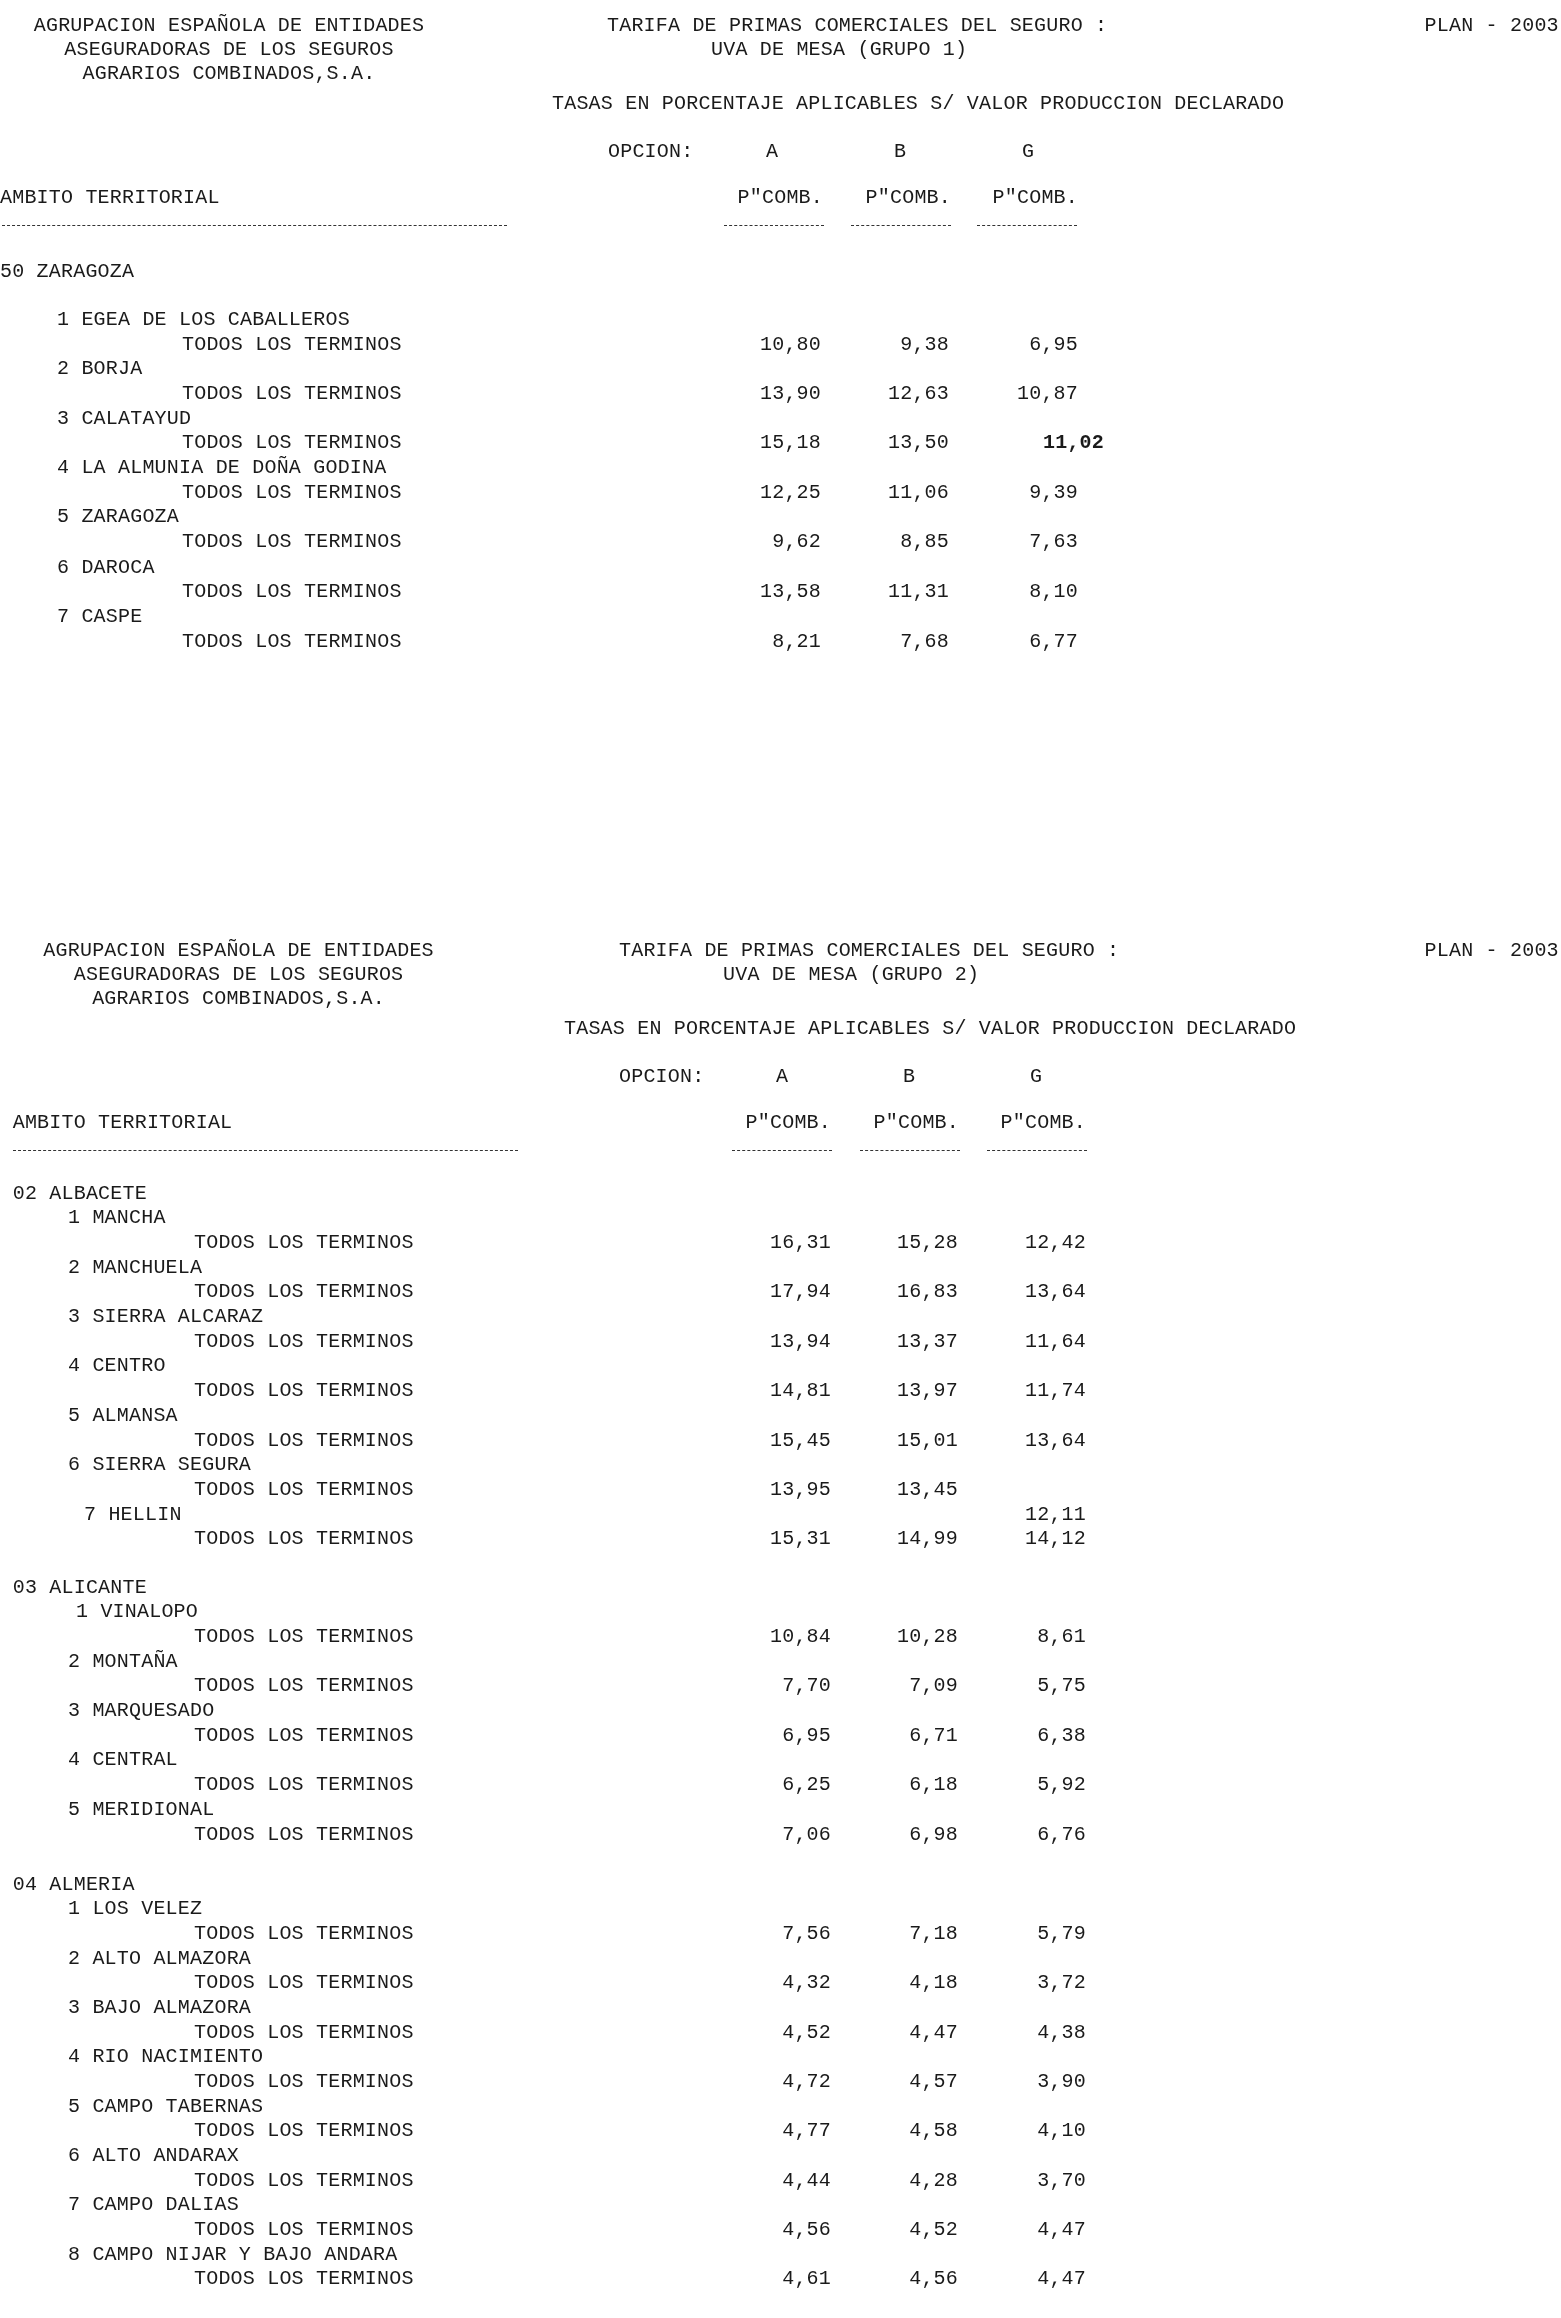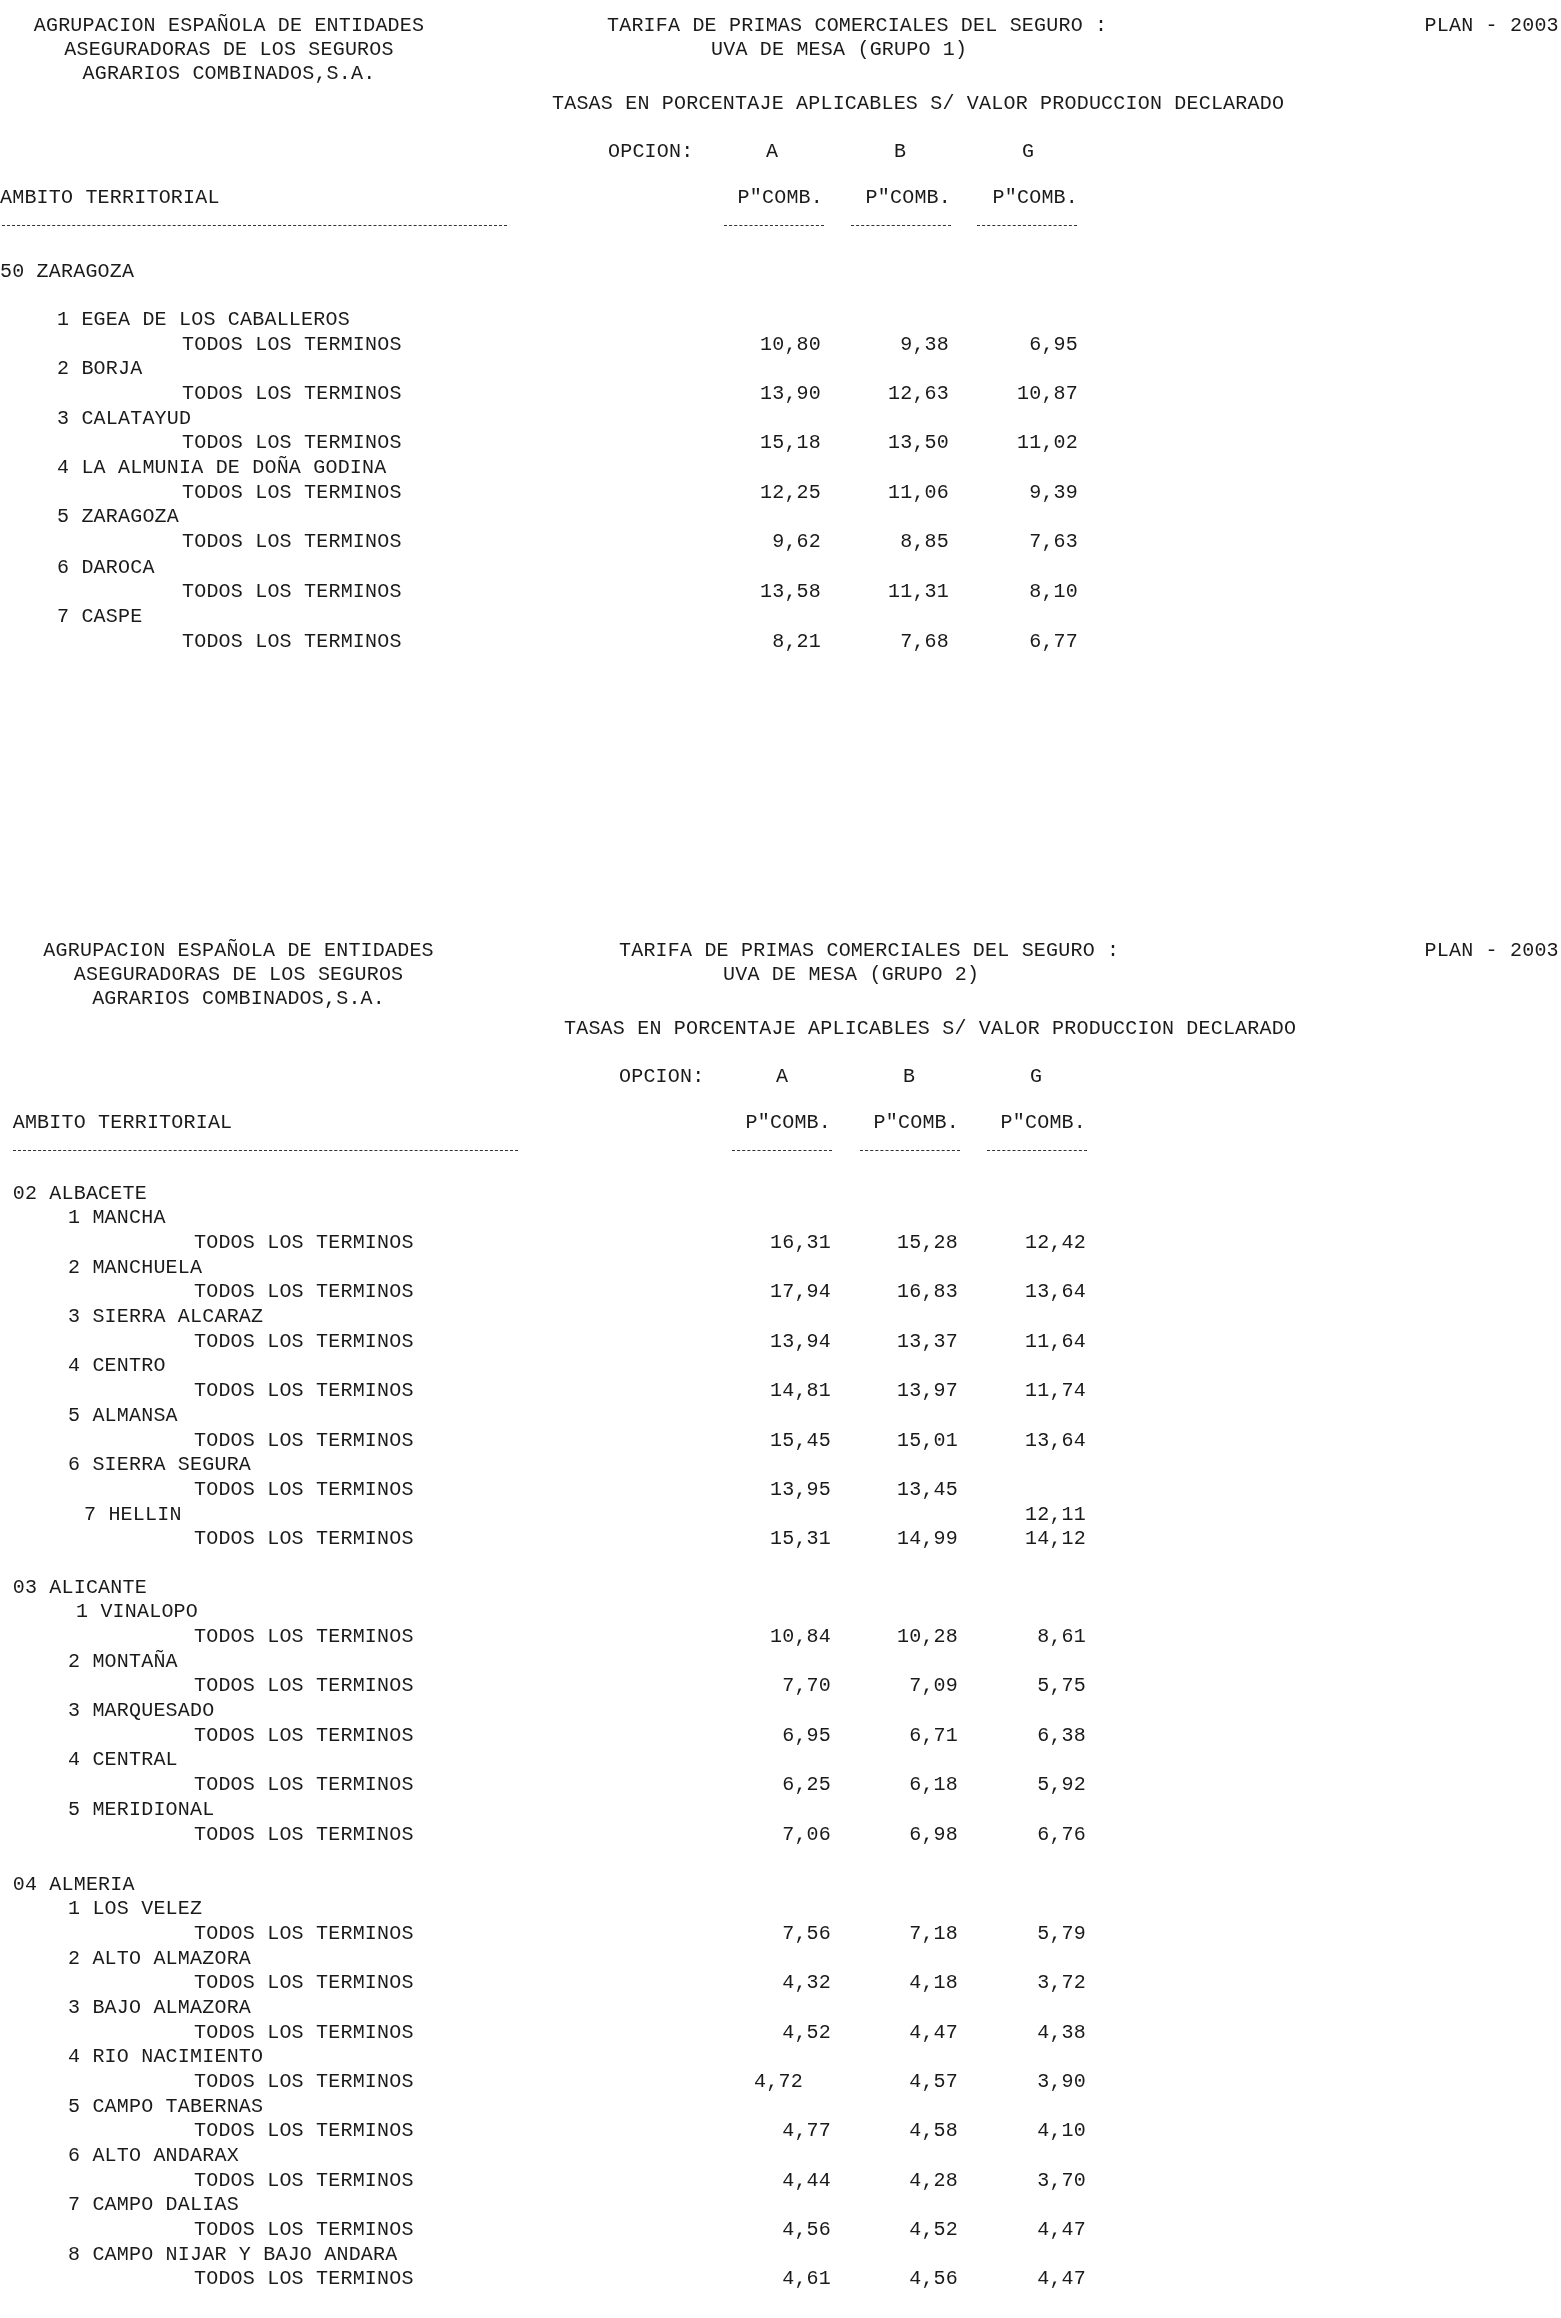--- a/index.html
+++ b/index.html
@@ -59,21 +59,21 @@
       <div class="t r" style="left:716px; width:105px; top:0;">13,90</div>
       <div class="t r" style="left:844px; width:105px; top:0;">12,63</div>
       <div class="t r" style="left:973px; width:105px; top:0;">10,87</div>
     </div>
 
     <div class="t" style="left:57px; top:407px;">3 CALATAYUD</div>
     <div class="row" style="top:431px;">
       <div class="t" style="left:182px; top:0;">TODOS LOS TERMINOS</div>
       <div class="t r" style="left:716px; width:105px; top:0;">15,18</div>
       <div class="t r" style="left:844px; width:105px; top:0;">13,50</div>
-      <div class="t r" style="left:973px; width:105px; top:0;">11,02</div>
+      <div class="t r" style="left:999px; width:105px; top:0;font-weight:bold;">11,02</div>
     </div>
 
     <div class="t" style="left:57px; top:456px;">4 LA ALMUNIA DE DOÑA GODINA</div>
     <div class="row" style="top:481px;">
       <div class="t" style="left:182px; top:0;">TODOS LOS TERMINOS</div>
       <div class="t r" style="left:716px; width:105px; top:0;">12,25</div>
       <div class="t r" style="left:844px; width:105px; top:0;">11,06</div>
       <div class="t r" style="left:973px; width:105px; top:0;">9,39</div>
     </div>
 
@@ -238,21 +238,21 @@
   <div class="t" style="left:68px; top:1057px;">3 BAJO ALMAZORA</div>
   <div class="row" style="top:1082px;">
     <div class="t" style="left:194px;">TODOS LOS TERMINOS</div>
     <div class="t r" style="left:726px; width:105px;">4,52</div>
     <div class="t r" style="left:853px; width:105px;">4,47</div>
     <div class="t r" style="left:981px; width:105px;">4,38</div>
   </div>
   <div class="t" style="left:68px; top:1106px;">4 RIO NACIMIENTO</div>
   <div class="row" style="top:1131px;">
     <div class="t" style="left:194px;">TODOS LOS TERMINOS</div>
-    <div class="t r" style="left:726px; width:105px;text-align:center;">4,72</div>
+    <div class="t r" style="left:726px; width:105px;">4,72</div>
     <div class="t r" style="left:853px; width:105px;">4,57</div>
     <div class="t r" style="left:981px; width:105px;">3,90</div>
   </div>
   <div class="t" style="left:68px; top:1156px;">5 CAMPO TABERNAS</div>
   <div class="row" style="top:1180px;">
     <div class="t" style="left:194px;">TODOS LOS TERMINOS</div>
     <div class="t r" style="left:726px; width:105px;">4,77</div>
     <div class="t r" style="left:853px; width:105px;">4,58</div>
     <div class="t r" style="left:981px; width:105px;">4,10</div>
   </div>

